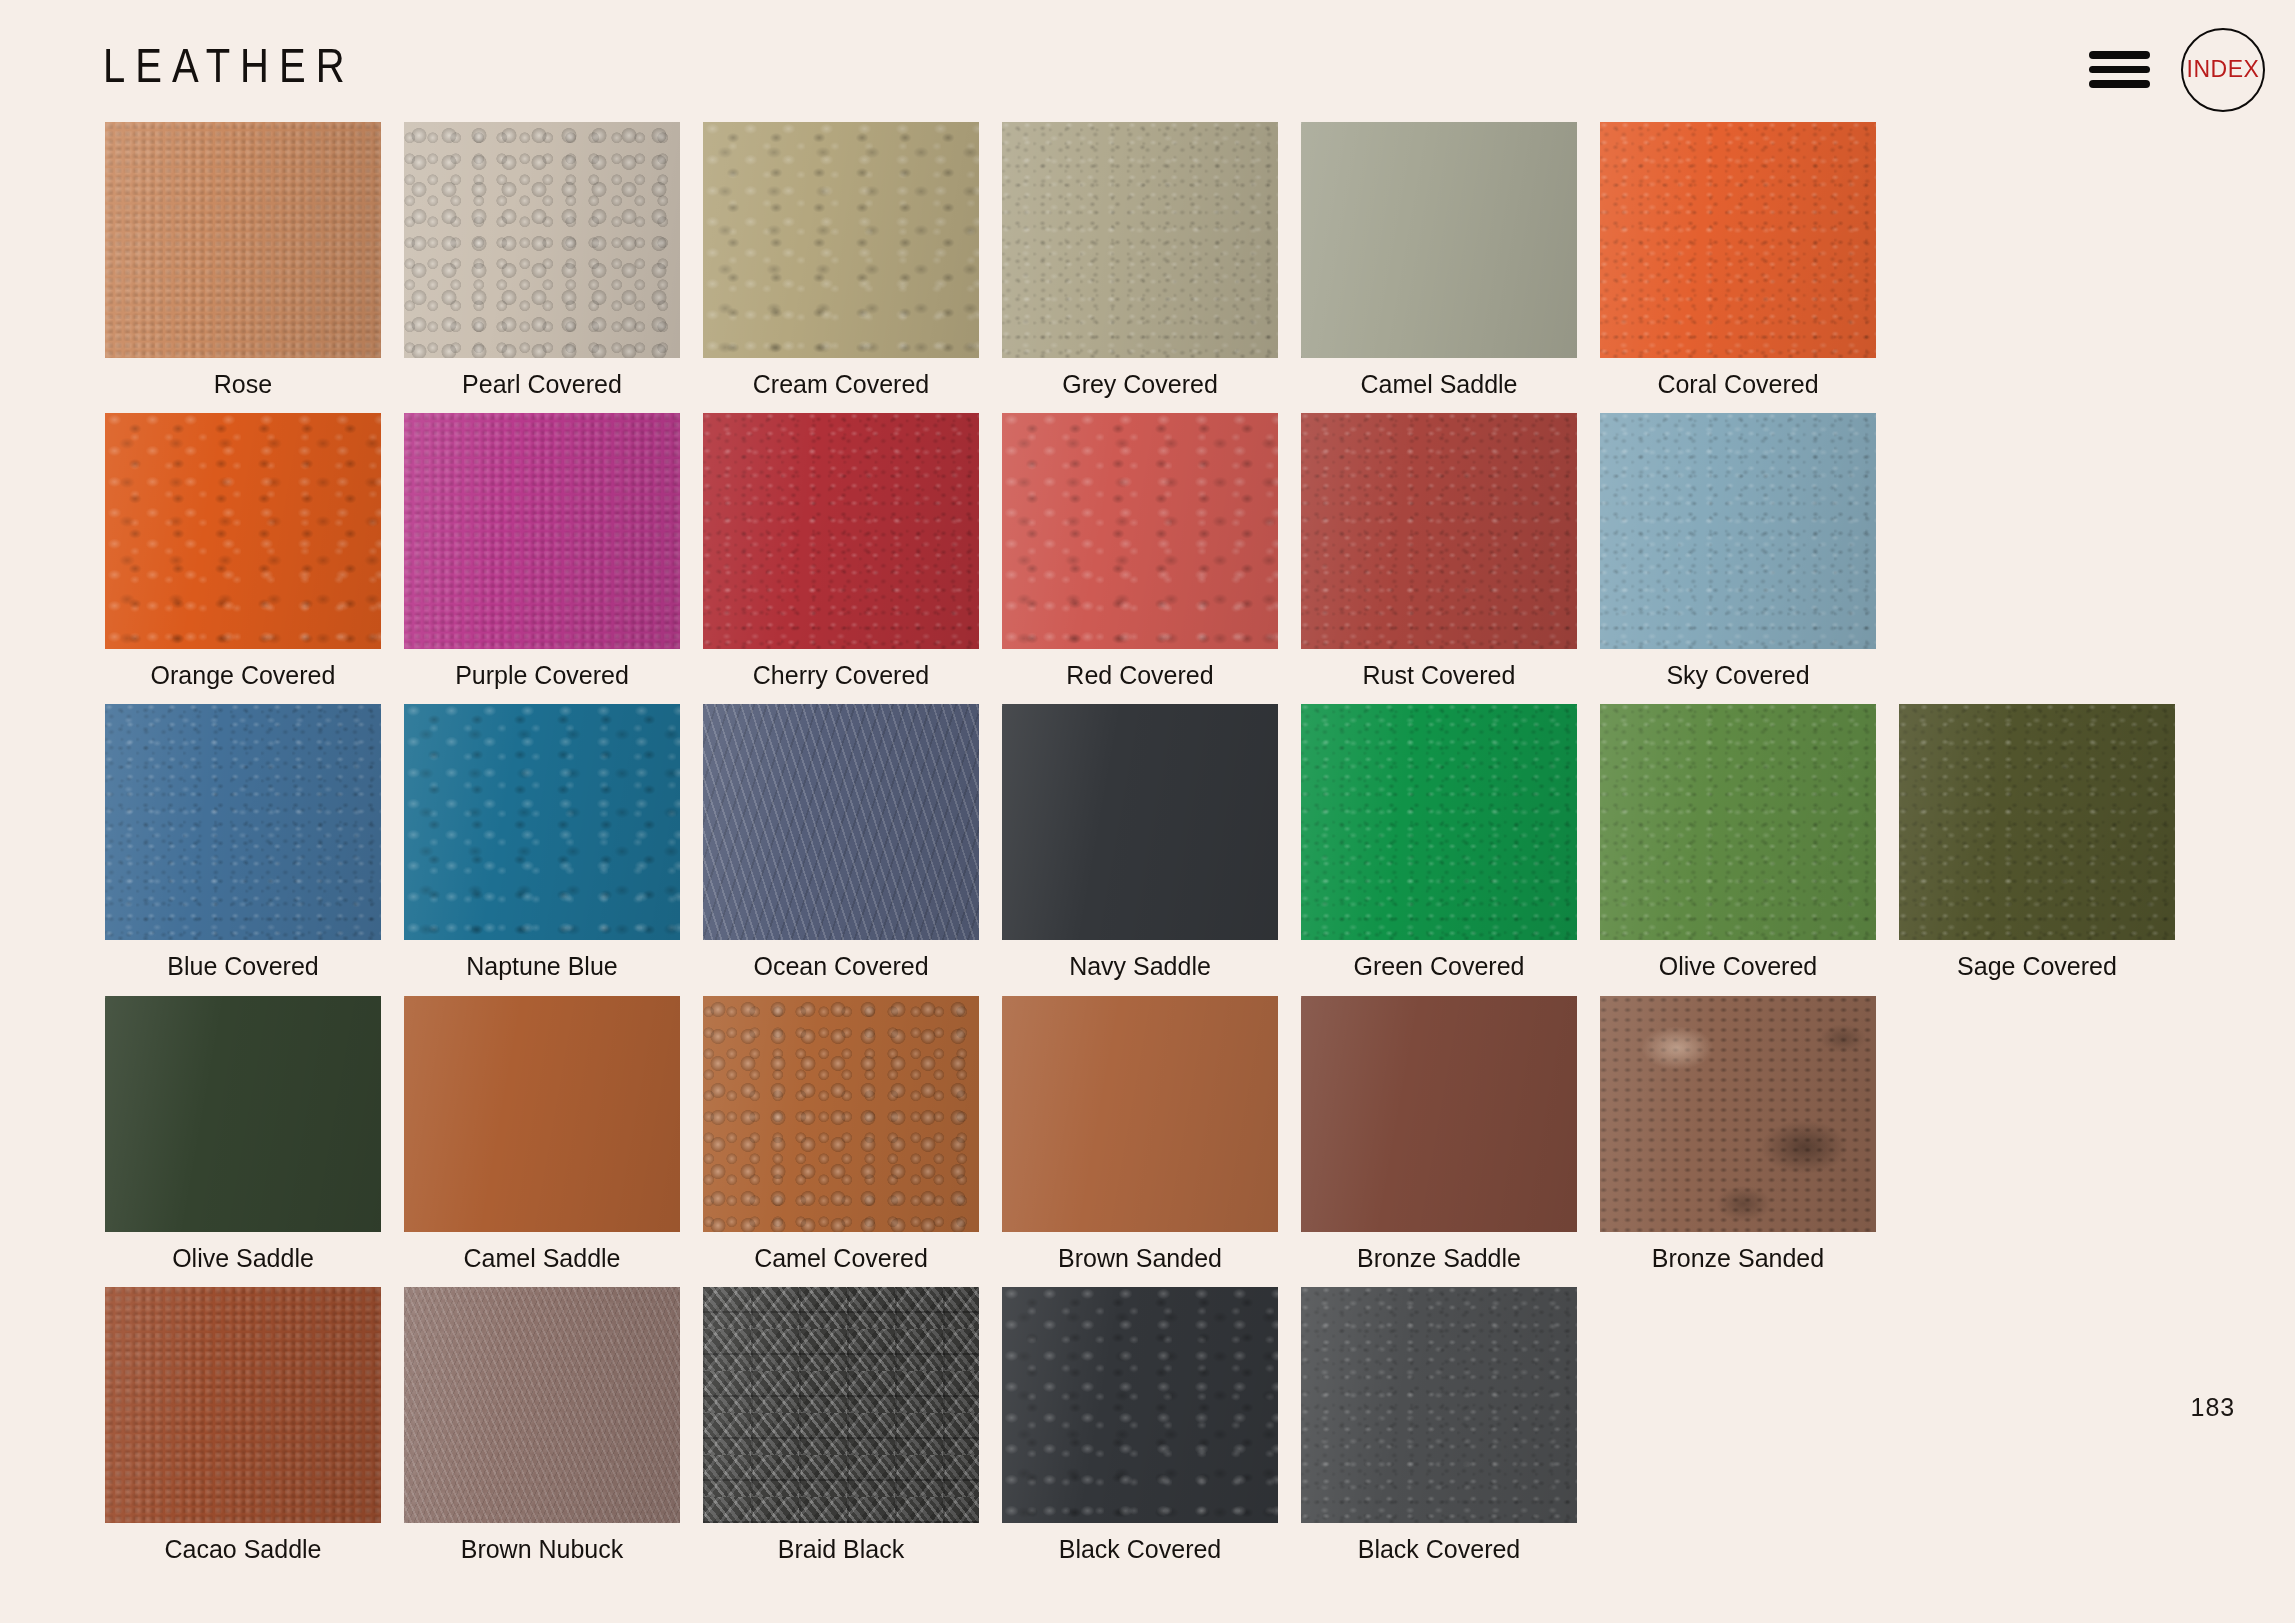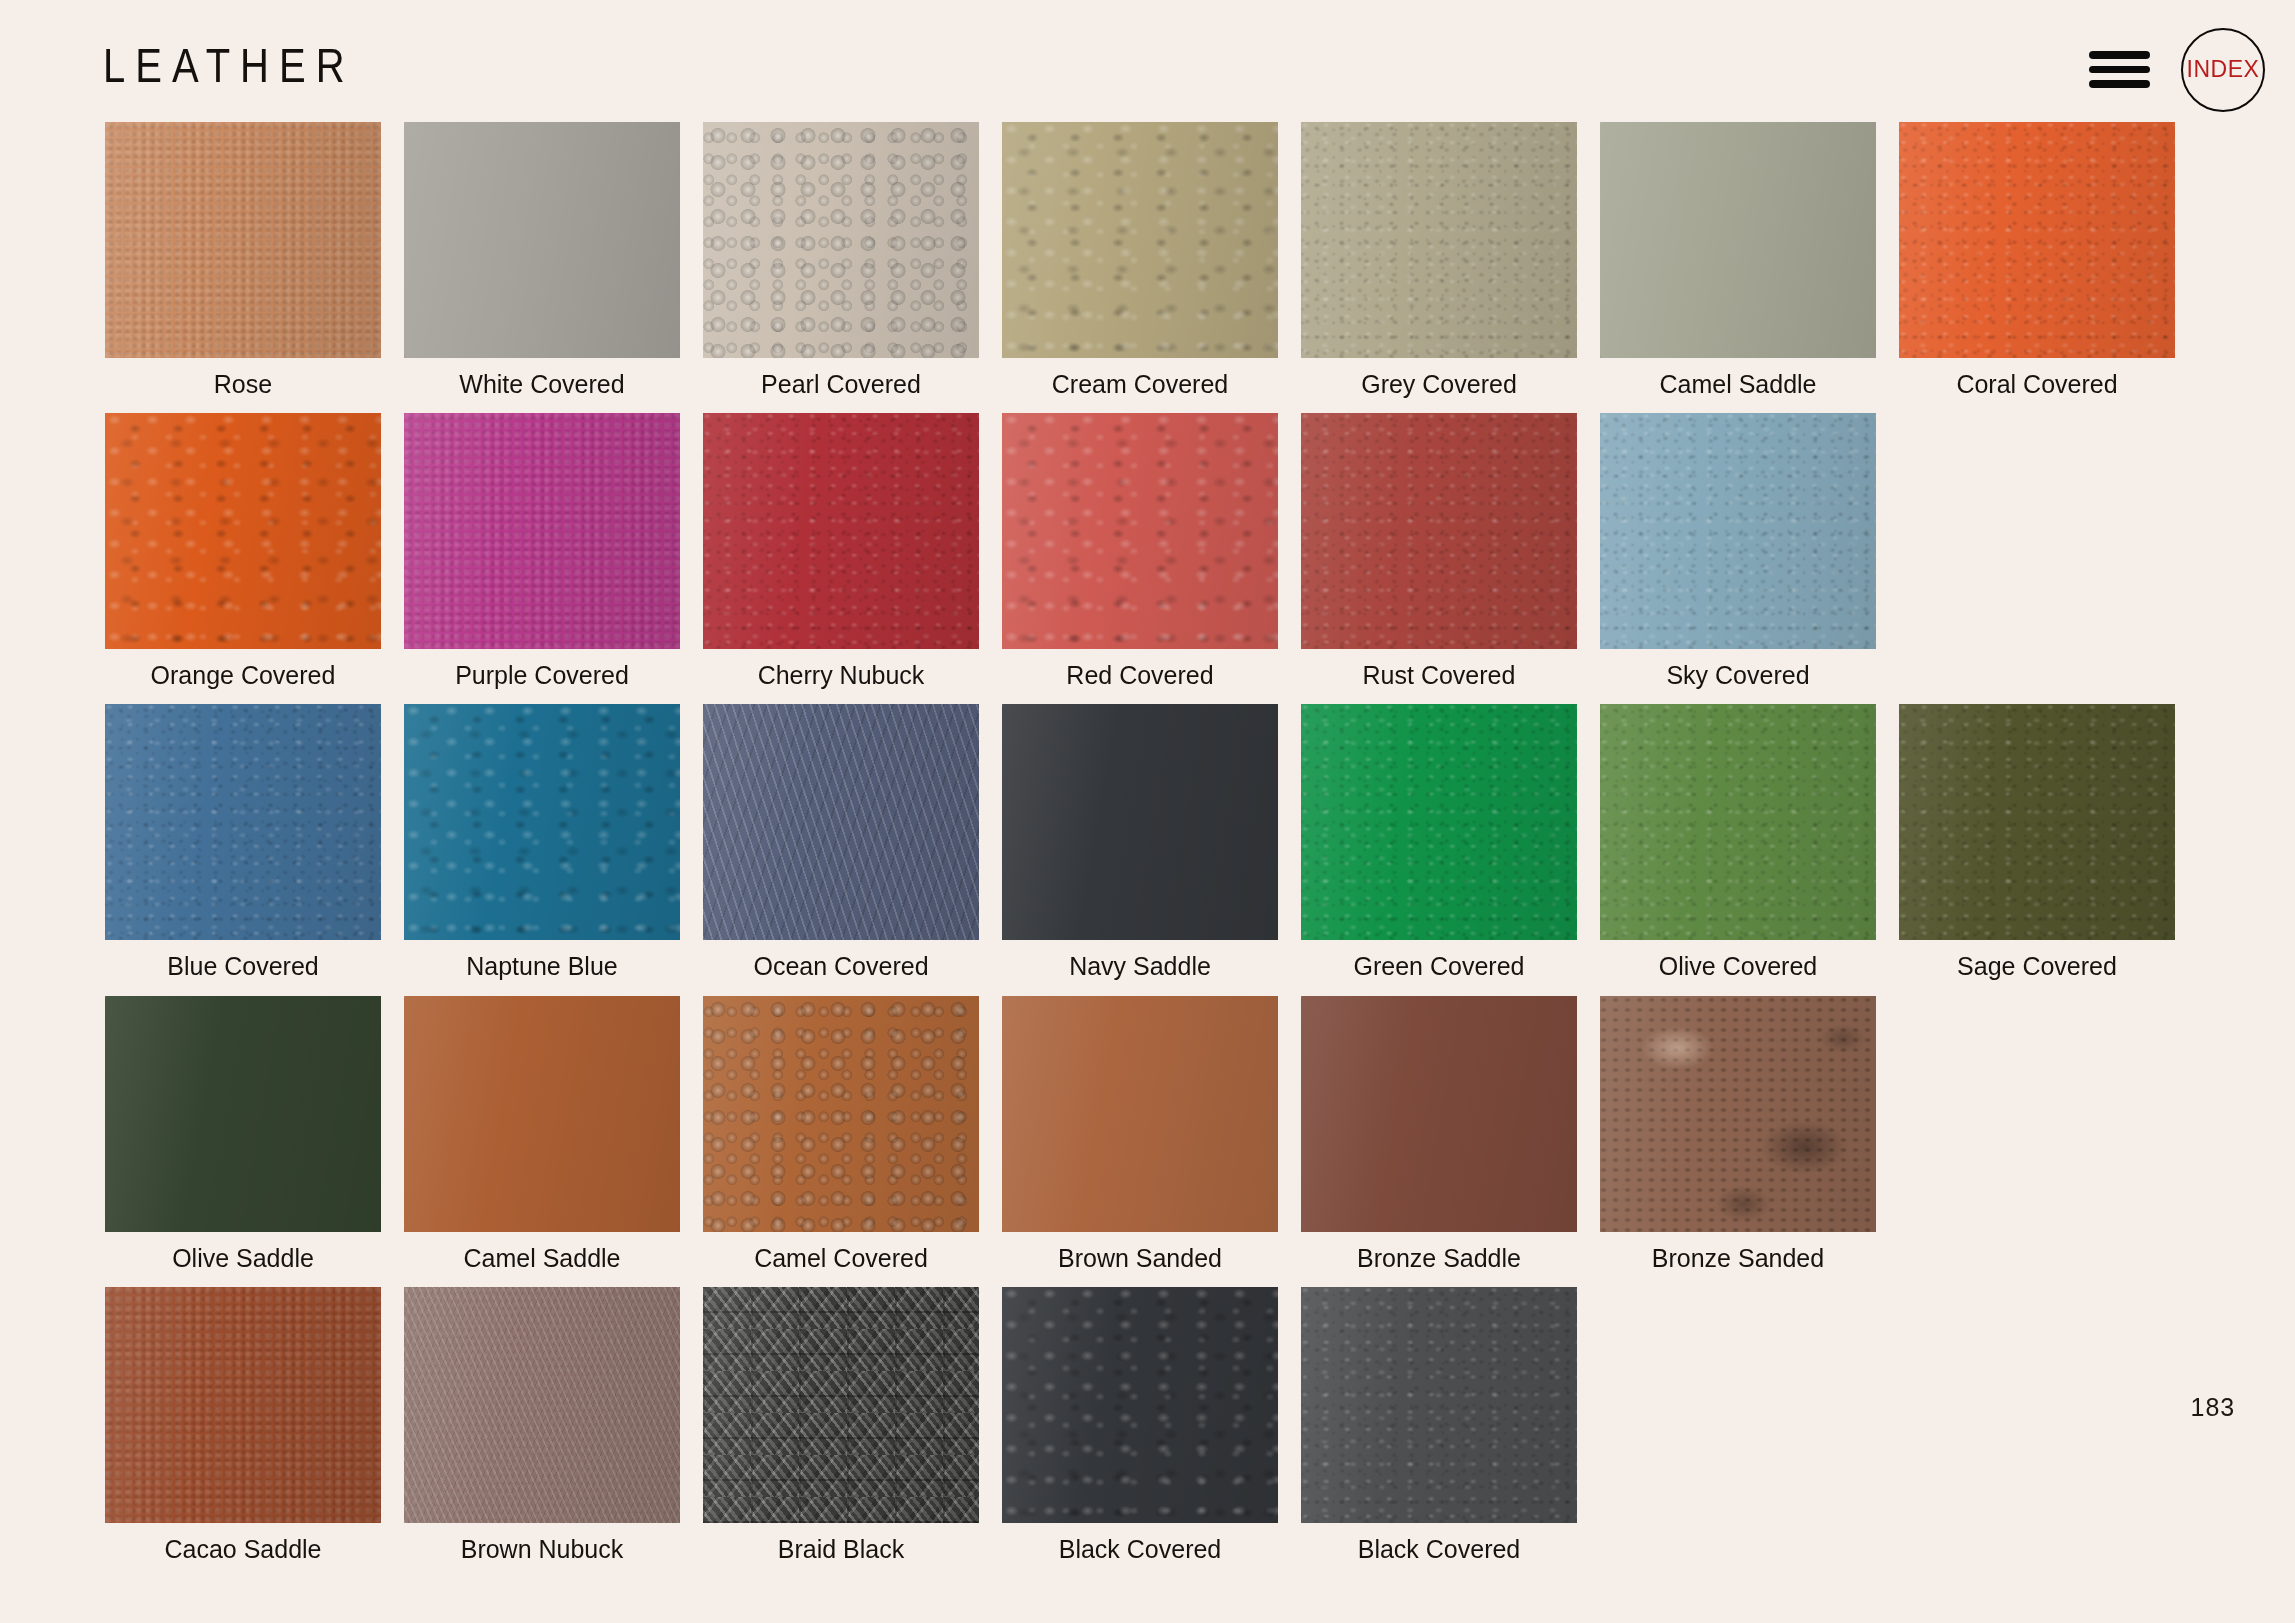--- a/index.html
+++ b/index.html
@@ -261,27 +261,20 @@
   <div class="grid" id="swatch-grid">
       <div class="row">
         <div class="cell">
           <div class="swatch" title="Rose" style="background-color: rgb(201, 138, 97);">
             <div class="tex tex-fine"></div>
             <div class="tex tex-light"></div>
           </div>
           <div class="swatch-label">Rose</div>
         </div>
         <div class="cell">
-          <div class="swatch" title="White Covered" style="background-color: rgb(166, 162, 156);">
-            <div class="tex tex-smooth"></div>
-            <div class="tex tex-light"></div>
-          </div>
-          <div class="swatch-label">White Covered</div>
-        </div>
-        <div class="cell">
           <div class="swatch" title="Pearl Covered" style="background-color: rgb(203, 192, 178);">
             <div class="tex tex-bubble"></div>
             <div class="tex tex-light"></div>
           </div>
           <div class="swatch-label">Pearl Covered</div>
         </div>
         <div class="cell">
           <div class="swatch" title="Cream Covered" style="background-color: rgb(180, 167, 127);">
             <div class="tex tex-coarse"></div>
             <div class="tex tex-light"></div>
@@ -323,21 +316,21 @@
             <div class="tex tex-fine"></div>
             <div class="tex tex-light"></div>
           </div>
           <div class="swatch-label">Purple Covered</div>
         </div>
         <div class="cell">
           <div class="swatch" title="Cherry Covered" style="background-color: rgb(176, 48, 56);">
             <div class="tex tex-pebble"></div>
             <div class="tex tex-light"></div>
           </div>
-          <div class="swatch-label">Cherry Nubuck</div>
+          <div class="swatch-label">Cherry Covered</div>
         </div>
         <div class="cell">
           <div class="swatch" title="Red Covered" style="background-color: rgb(206, 90, 83);">
             <div class="tex tex-coarse"></div>
             <div class="tex tex-light"></div>
           </div>
           <div class="swatch-label">Red Covered</div>
         </div>
         <div class="cell">
           <div class="swatch" title="Rust Covered" style="background-color: rgb(168, 69, 62);">

